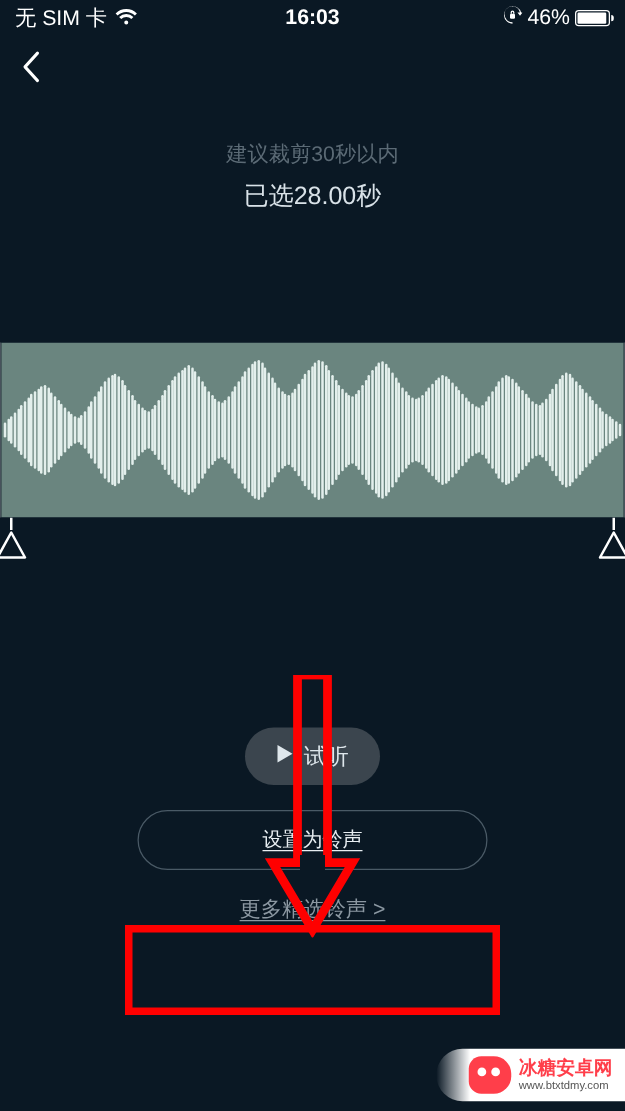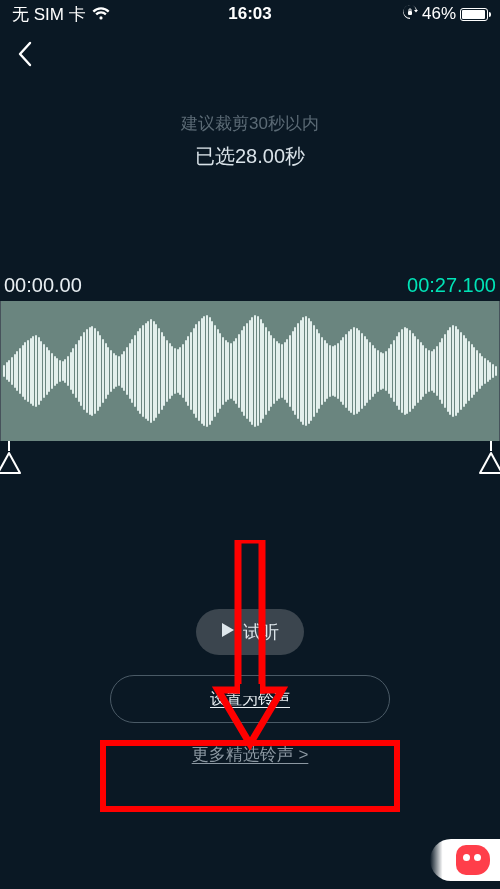--- a/index.html
+++ b/index.html
@@ -152,24 +152,20 @@
     <svg width="18" height="28" viewBox="0 0 18 28">
         <path d="M14 3L4 14l10 11" stroke="#fff" stroke-width="2.4" fill="none" stroke-linecap="round" stroke-linejoin="round"></path>
       </svg>
   </div>
 </div>
 
 <div class="hint">建议裁剪30秒以内</div>
 <div class="selected">已选28.00秒</div>
 
 <div class="wave-wrap">
-  <div class="time-row">
-    <span class="time-start">00:00.00</span>
-    <span class="time-end">00:27.100</span>
-  </div>
   <div class="wave-view">
     <div class="wave-bg"></div>
     <div class="bars" id="wave-bars">
         <span style="height: 12px;"></span>
         <span style="height: 18px;"></span>
         <span style="height: 22px;"></span>
         <span style="height: 28px;"></span>
         <span style="height: 34px;"></span>
         <span style="height: 40px;"></span>
         <span style="height: 46px;"></span>
@@ -383,13 +379,17 @@
 <svg class="annot-arrow" width="80" height="210" viewBox="0 0 80 210">
   <rect x="28" y="0" width="24" height="150" fill="none" stroke="#ff0000" stroke-width="7"></rect>
   <path d="M8 150 L40 204 L72 150 Z" fill="none" stroke="#ff0000" stroke-width="7" stroke-linejoin="miter"></path>
   <rect x="30" y="144" width="20" height="12" fill="#0a1824"></rect>
 </svg>
 
 <div class="annot-box"></div>
 
 <div class="watermark">
   <div class="wm-logo"></div>
+  <div class="wm-text">
+    <span>冰糖安卓网</span>
+    <span class="wm-sub">www.btxtdmy.com</span>
+  </div>
 </div>
 
 </body></html>

